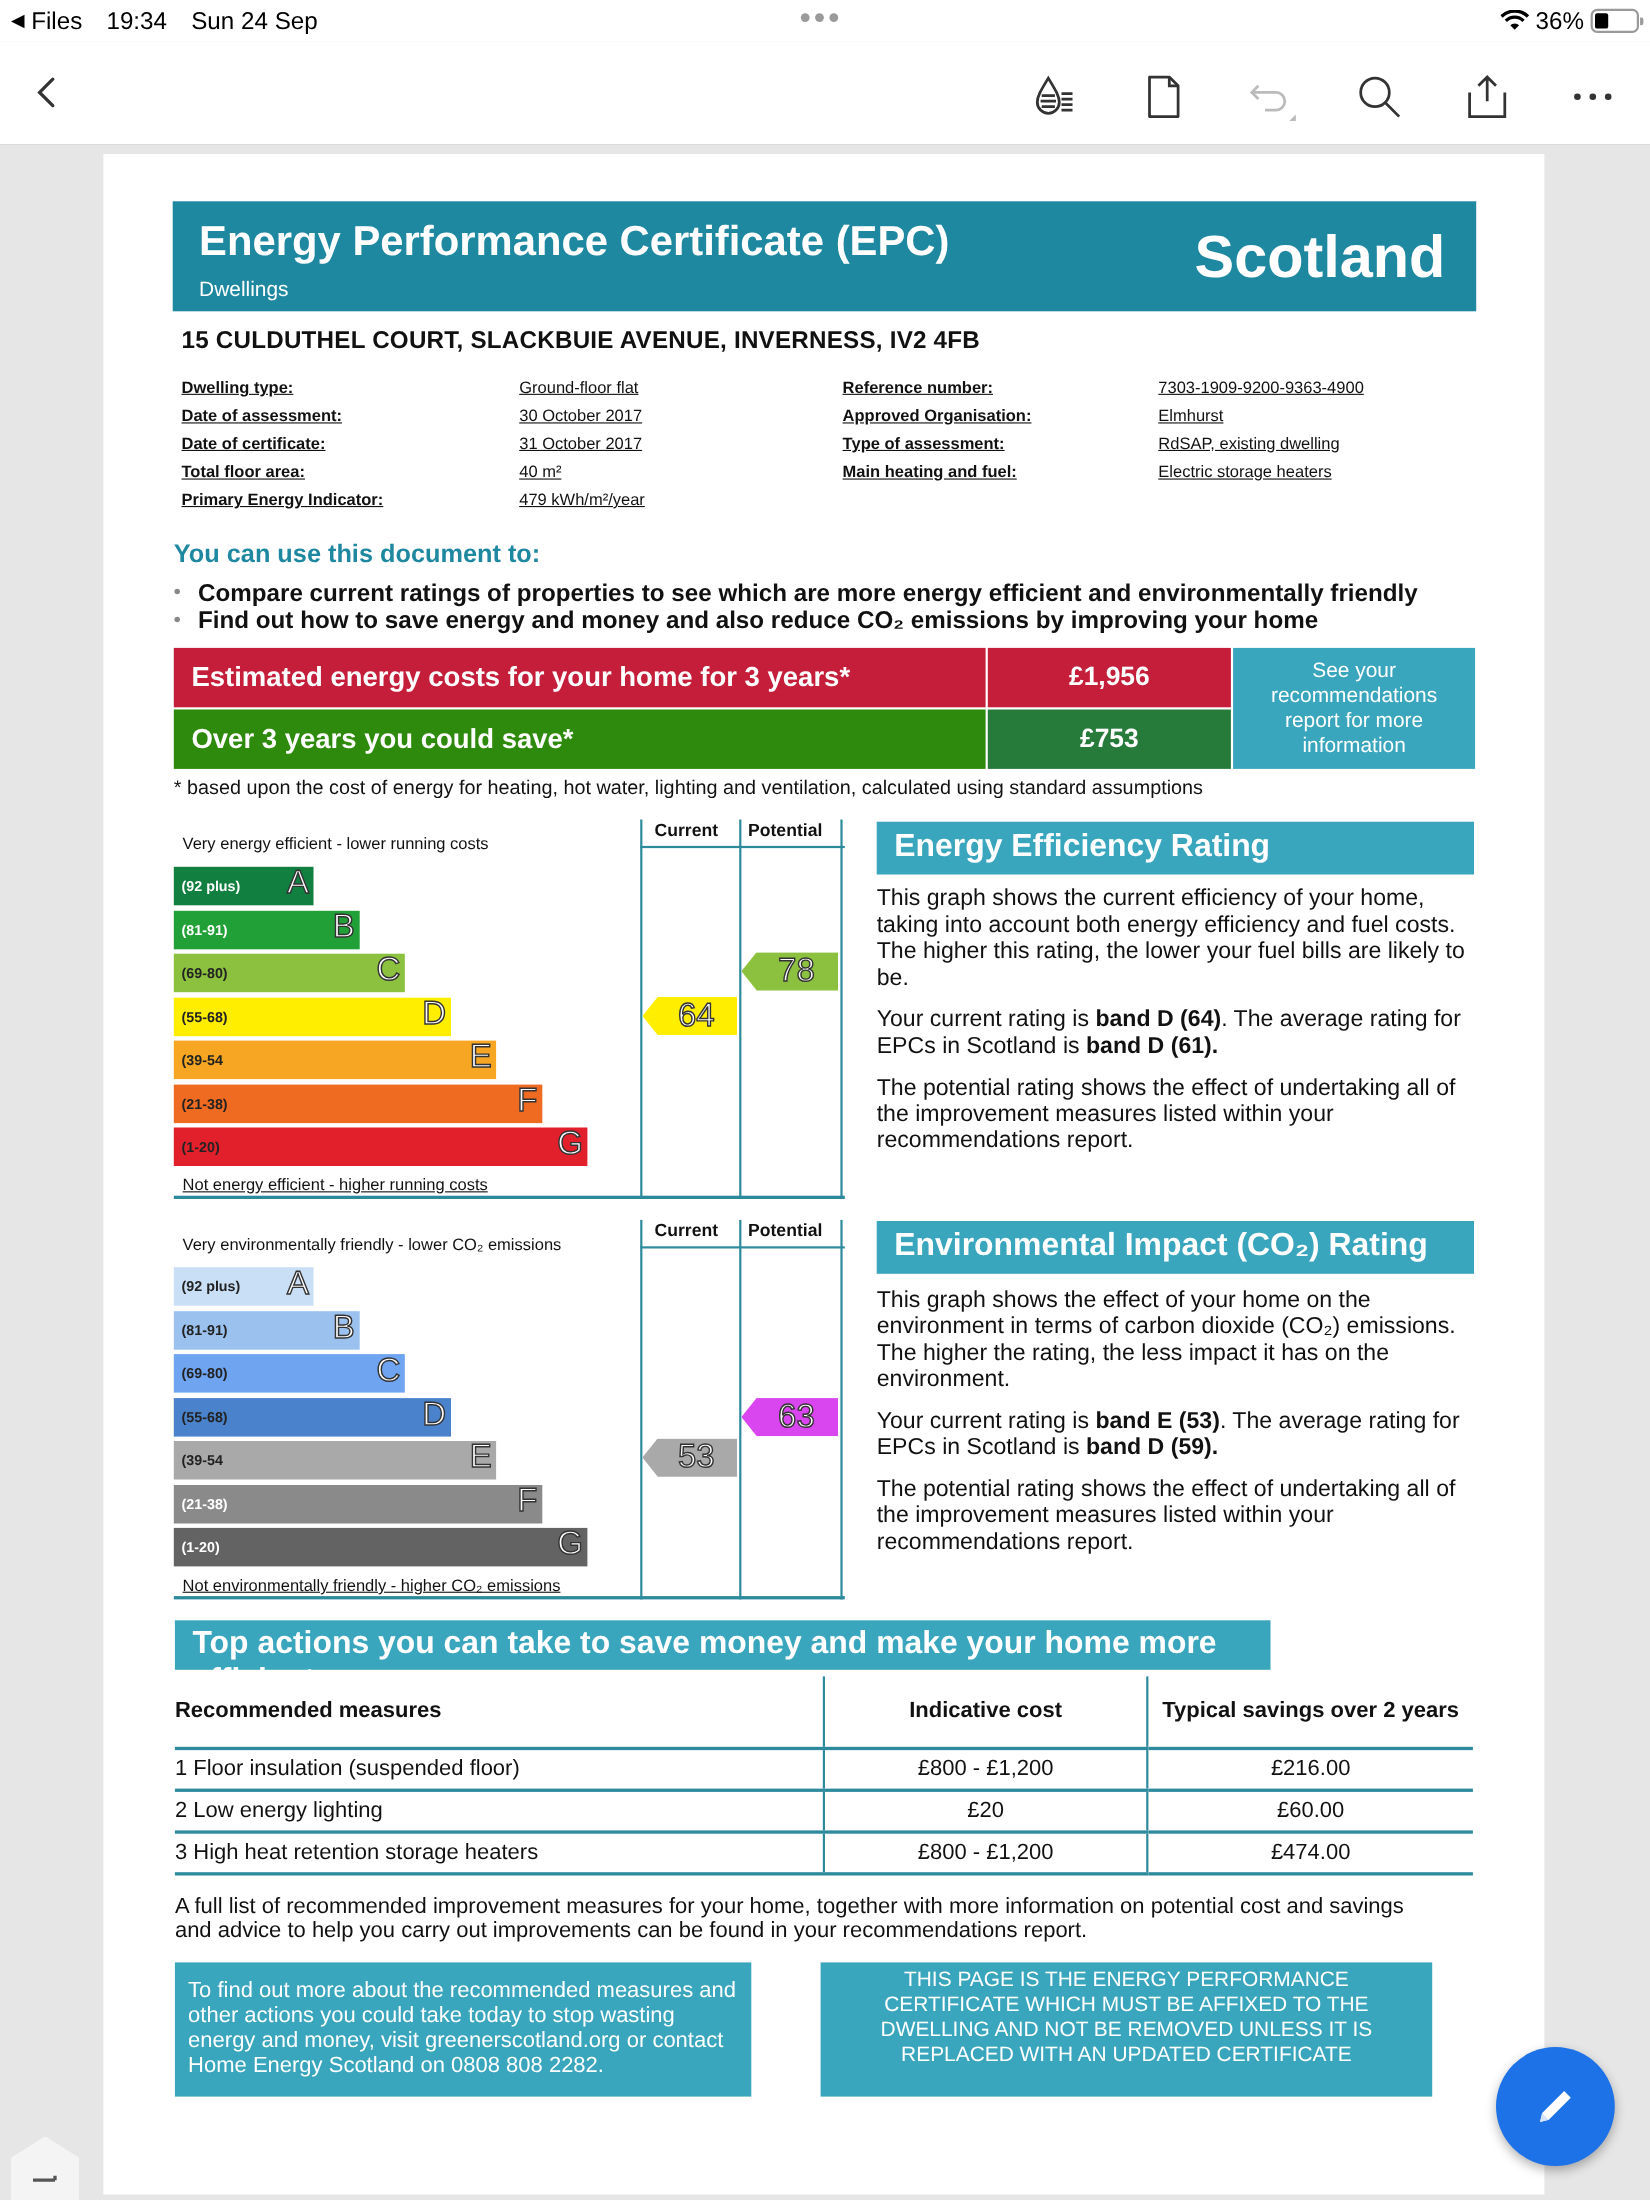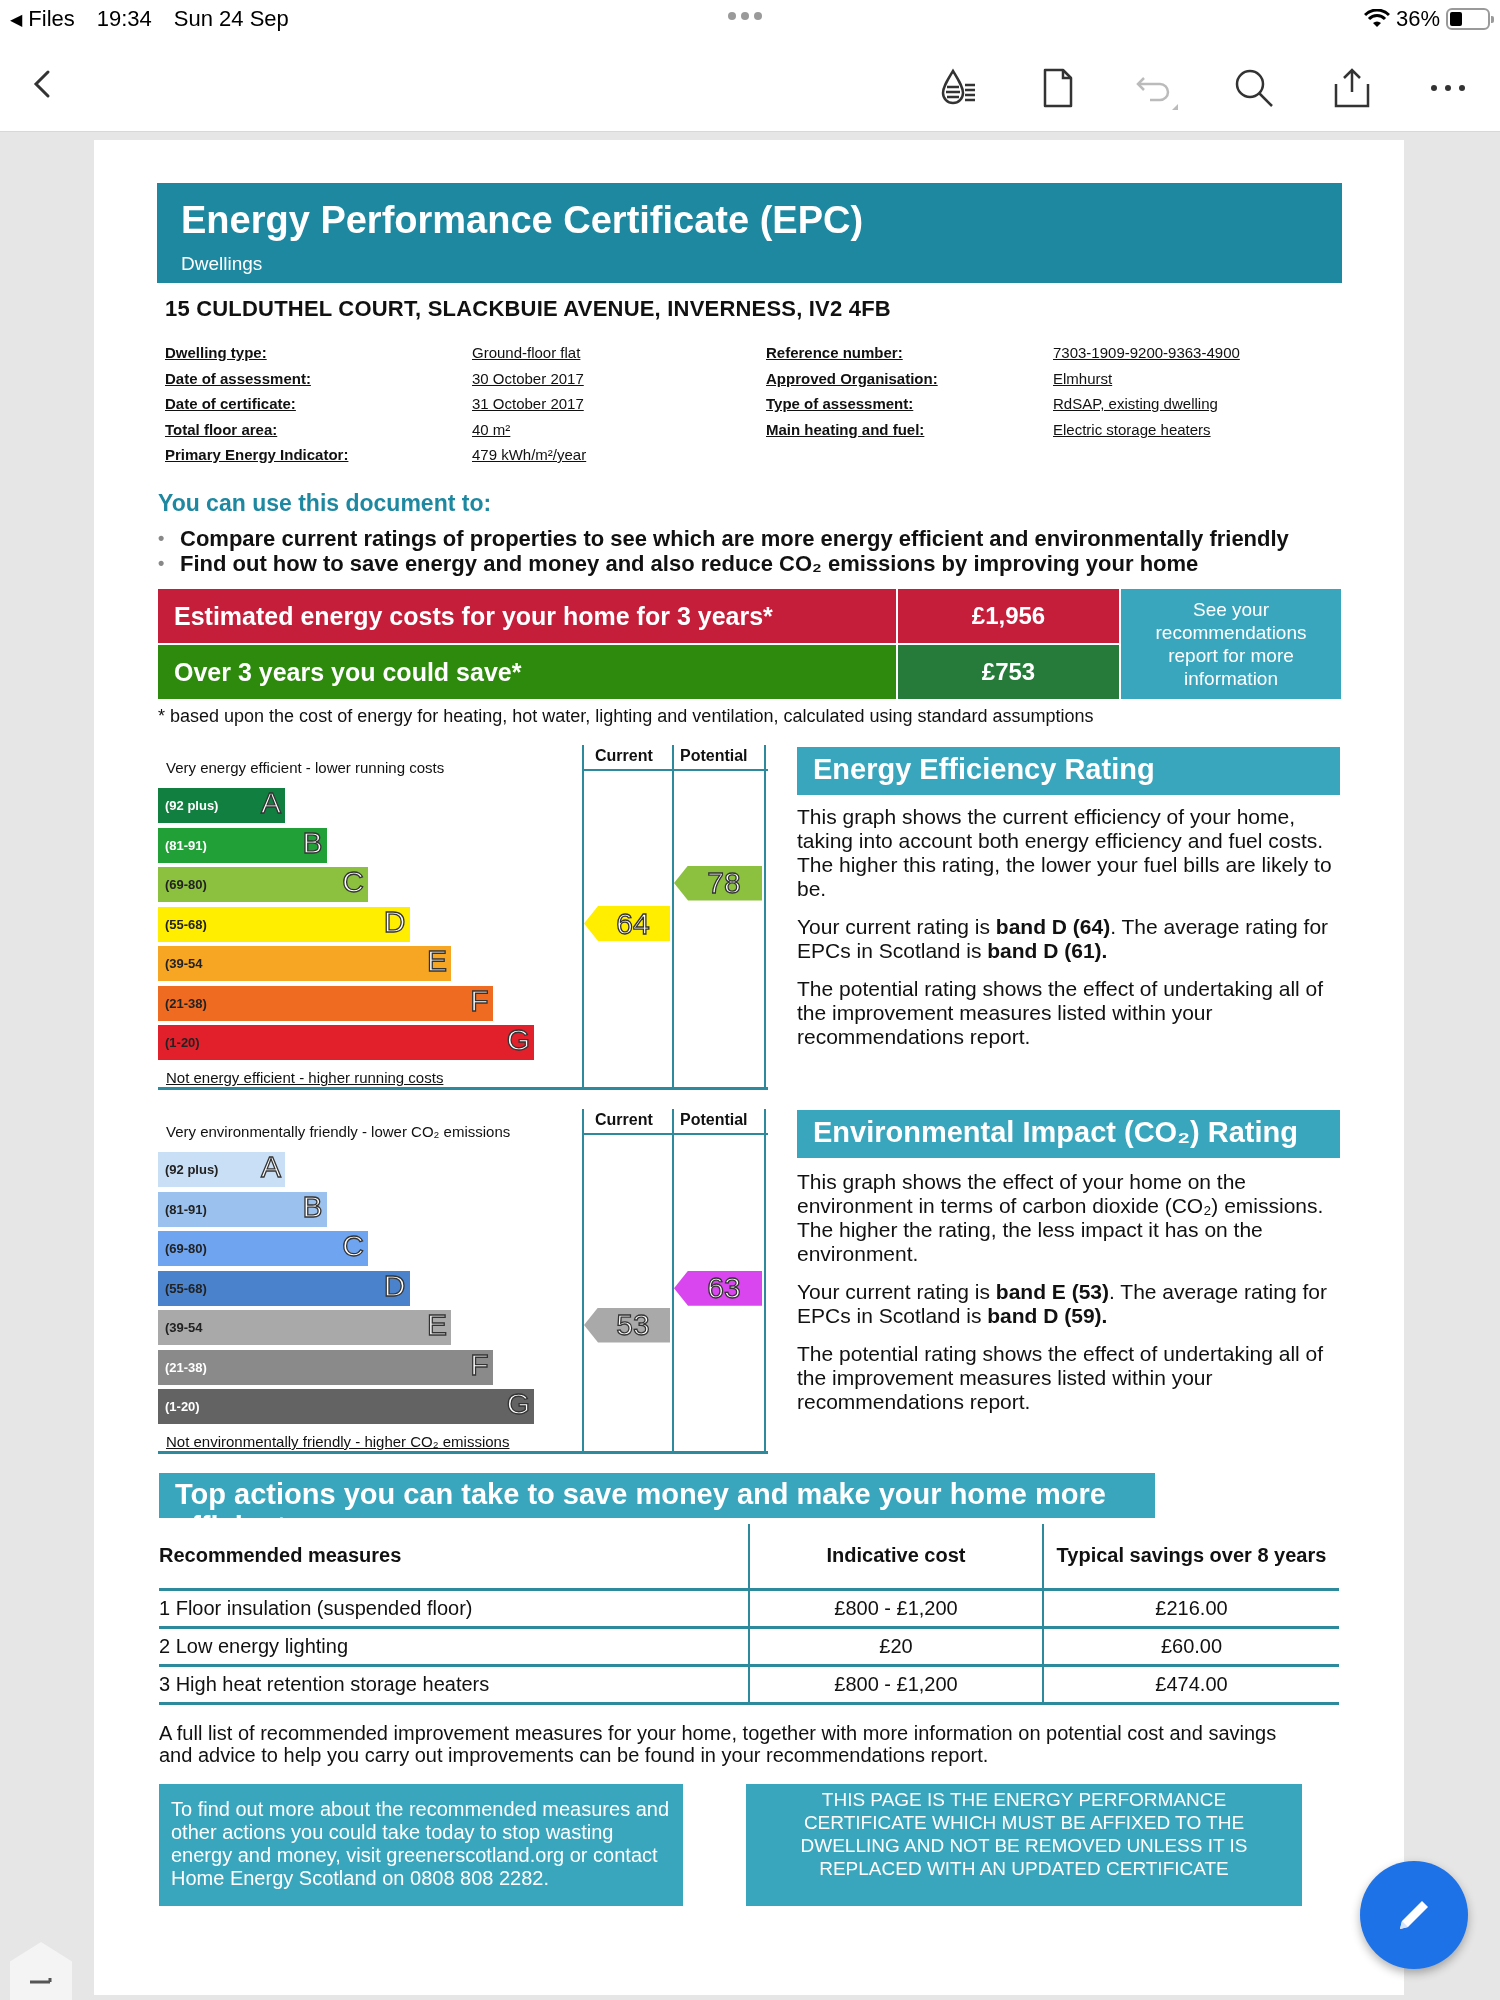--- a/index.html
+++ b/index.html
@@ -150,20 +150,21 @@
         <circle cx="34" cy="5" r="3" fill="#333"></circle>
       </svg>
   </div>
 </div>
 
 <div class="page"></div>
 
 <div class="abs epc-header">
   <div class="title">Energy Performance Certificate (EPC)</div>
   <div class="sub">Dwellings</div>
+  <div class="region">Scotland</div>
 </div>
 
 <div class="abs address">15 CULDUTHEL COURT,  SLACKBUIE AVENUE, INVERNESS, IV2 4FB</div>
 
 <div class="abs info-grid" style="left:165px; top:340px;">
   <div style="display:flex;">
       <span class="lbl" style="width:307px;">Dwelling type:</span>
       <span>Ground-floor flat</span>
     </div>
   <div style="display:flex;">
@@ -320,21 +321,21 @@
   <p>The potential rating shows the effect of undertaking all of the improvement measures listed within your recommendations report.</p>
 </div>
 
 <div class="abs actions-head">Top actions you can take to save money and make your home more efficient</div>
 <div class="abs actions-table">
   <table>
     <thead>
       <tr>
         <th style="width:590px;">Recommended measures</th>
         <th class="c2" style="width:294px;">Indicative cost</th>
-        <th class="c3">Typical savings over 8 years</th>
+        <th class="c3">Typical savings over 2 years</th>
       </tr>
     </thead>
     <tbody>
       <tr>
         <td>1 Floor insulation (suspended floor)</td>
         <td class="c2">£800 - £1,200</td>
         <td class="c3">£216.00</td>
       </tr>
       <tr>
         <td>2 Low energy lighting</td>

